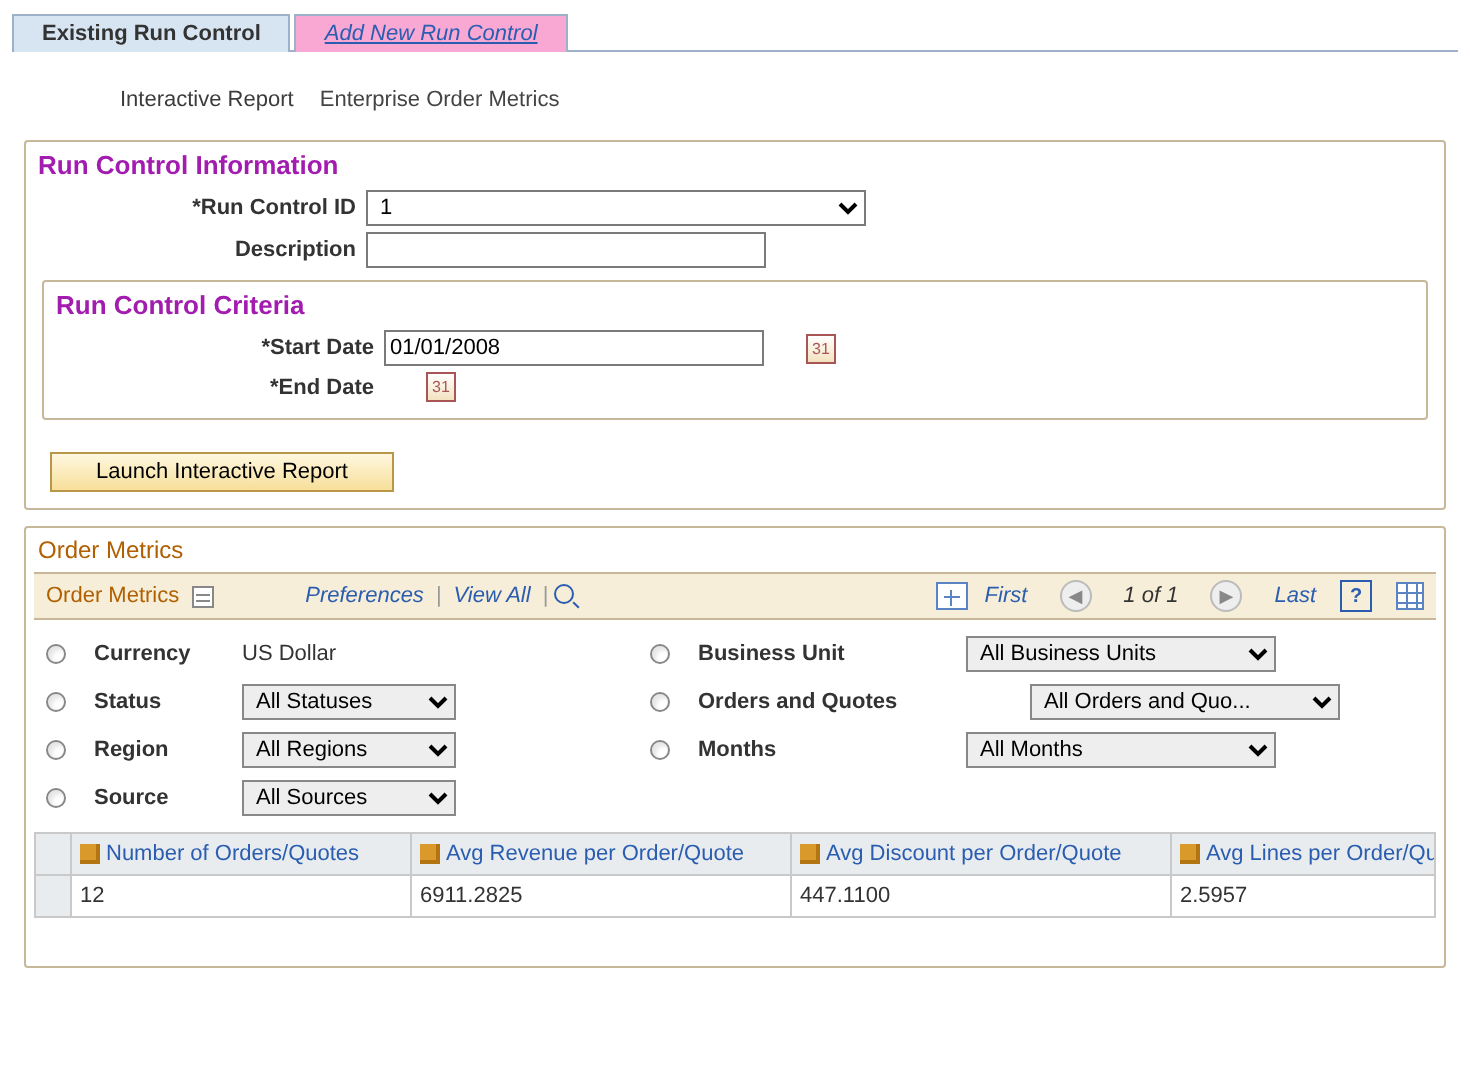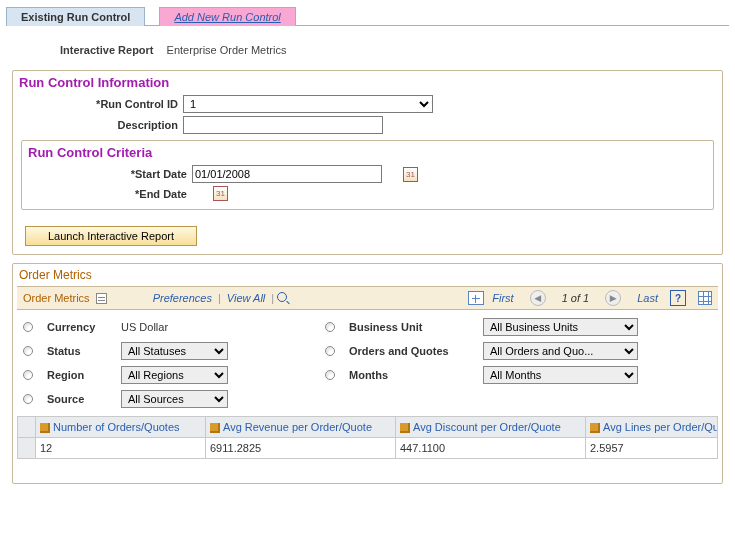--- a/index.html
+++ b/index.html
@@ -18,42 +18,42 @@
     display: flex;
     border-bottom: 1px solid #9db2c9;
     margin: 6px 6px 0 6px;
   }
   .tab {
     padding: 3px 14px 3px 14px;
     font-size: 11px;
     cursor: pointer;
     border: 1px solid #9db2c9;
     border-bottom: none;
-    margin-right: 14px;
+    margin-right: 2px;
     background: #fff;
     position: relative;
     top: 1px;
   }
   .tab.active {
     background: #d7e5f2;
     font-weight: bold;
     color: #333;
   }
   .tab.inactive {
     text-decoration: underline;
     color: #2a5db0;
     background: #f9a8d4;
     font-style: italic;
   }
   .report-title-row {
     margin: 18px 0 14px 0;
     padding-left: 60px;
   }
   .report-label {
-    font-weight: bold;
+    font-weight: normal;
     color: #3c3c3c;
     text-align: right;
   }
   .report-value {
     margin-left: 10px;
     color: #444;
   }
   .panel {
     border: 1px solid #c7b89a;
     margin: 0 12px 8px 12px;
@@ -337,21 +337,21 @@
     <span class="radio-dot"></span>
     <span class="flabel">Business Unit</span>
     <select class="fselect" style="width:155px;"><option>All Business Units</option></select>
 
     <span class="radio-dot"></span>
     <span class="flabel">Status</span>
     <select class="fselect"><option>All Statuses</option></select>
 
     <span class="radio-dot"></span>
     <span class="flabel">Orders and Quotes</span>
-    <select class="fselect" style="width:155px;"><option>All Orders and Quo...</option></select>
+    <select class="fselect" style="width:155px;margin-left:32px;"><option>All Orders and Quo...</option></select>
 
     <span class="radio-dot"></span>
     <span class="flabel">Region</span>
     <select class="fselect"><option>All Regions</option></select>
 
     <span class="radio-dot"></span>
     <span class="flabel">Months</span>
     <select class="fselect" style="width:155px;"><option>All Months</option></select>
 
     <span class="radio-dot"></span>

